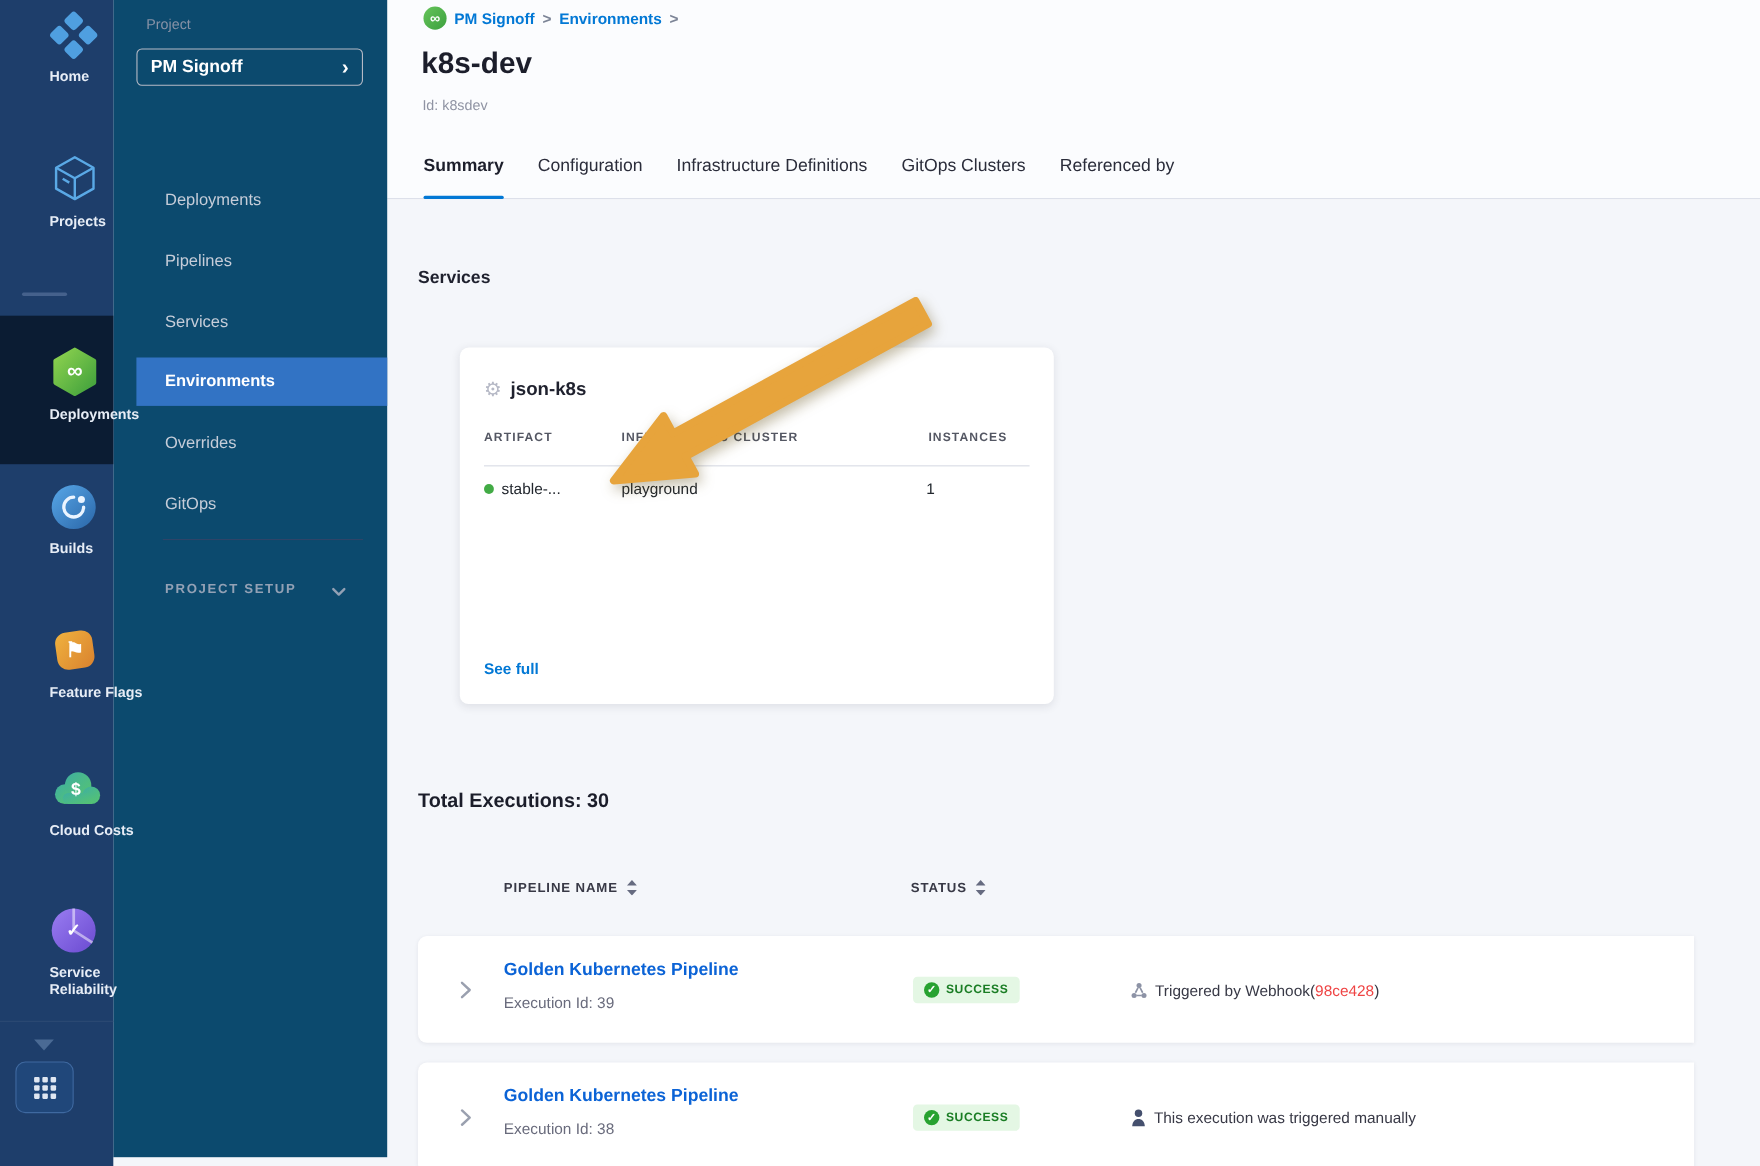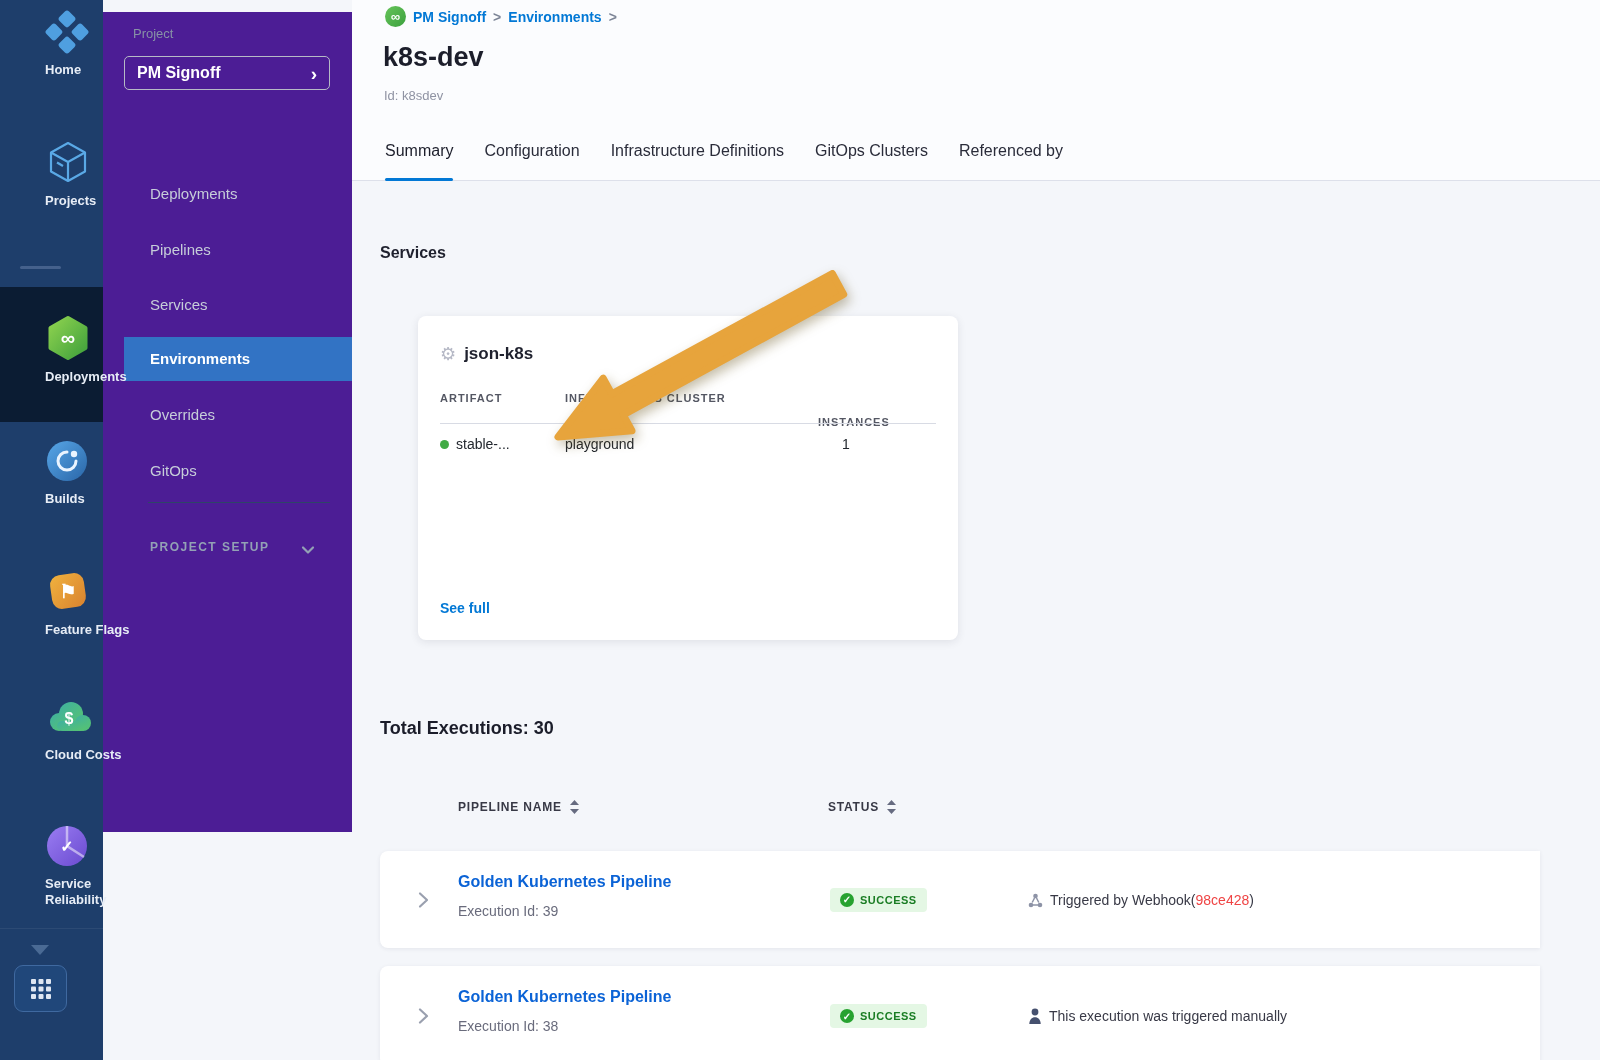--- a/index.html
+++ b/index.html
@@ -14,21 +14,21 @@
   .rail-label { margin-top:8px; font-size:13px; font-weight:bold; color:#e7edf6; line-height:16px; white-space:nowrap; }
   .rail-label.wrap { white-space:normal; }
   .glyph-overlay { position:absolute; left:0; top:0; width:100%; height:100%; display:flex; align-items:center; justify-content:center; color:#fff; font-weight:bold; pointer-events:none; }
   .rail-mini-divider { position:absolute; left:20px; top:266px; width:41px; height:3px; border-radius:2px; background:#45618c; }
   .rail-selected-bg { position:absolute; left:0; top:287px; width:103px; height:135px; background:#0b1c33; }
   .rail-divider { position:absolute; left:0; top:928px; width:103px; height:1px; background:#2c4a74; }
   .rail-chevron { position:absolute; left:31px; top:945px; width:0; height:0; border-left:9px solid transparent; border-right:9px solid transparent; border-top:10px solid #4a6a94; }
   .grid-btn { position:absolute; left:14px; top:965px; width:53px; height:47px; border:1.5px solid #3f69a0; border-radius:9px; background:#20477a; display:flex; align-items:center; justify-content:center; }
 
   
-  .sidebar { position:absolute; left:103px; top:12px; width:249px; height:820px; background:#4c1d95; z-index:4; }
+  .sidebar { position:absolute; left:103px; top:0; width:249px; height:1052px; background:#0c4a6e; z-index:4; }
   .project-label { position:absolute; left:30px; top:14px; font-size:13px; color:#8792a6; }
   .project-select { position:absolute; left:21px; top:44px; width:206px; height:34px; border:1px solid #b6bac6; border-radius:5px; display:flex; align-items:center; justify-content:space-between; padding:0 12px; cursor:pointer; }
   .project-select .name { font-size:16px; font-weight:bold; color:#fff; }
   .project-select .chev { font-size:19px; font-weight:bold; color:#fff; line-height:1; }
   .nav-item { position:absolute; left:0; width:249px; height:44px; line-height:44px; padding-left:47px; font-size:15px; font-weight:500; color:#c6cdd9; cursor:pointer; }
   .nav-item.active { left:21px; width:228px; padding-left:26px; background:#3273c4; color:#fff; font-weight:bold; }
   .sb-divider { position:absolute; left:45px; top:490px; width:182px; height:1px; background:#2e4468; }
   .section-label { position:absolute; left:47px; top:528px; font-size:12px; font-weight:bold; letter-spacing:1.5px; color:#93a1b5; cursor:pointer; }
   .section-chevron { position:absolute; left:198px; top:531px; width:14px; height:14px; }
 
@@ -37,21 +37,21 @@
   .page-header { position:absolute; left:0; top:0; width:1248px; height:181px; background:#fbfcfe; border-bottom:1px solid #dde0ea; }
   .breadcrumb { position:absolute; left:33px; top:6px; display:flex; align-items:center; gap:7px; font-size:14px; }
   .crumb-icon { width:21px; height:21px; border-radius:50%; background:linear-gradient(135deg,#66c45a,#3ca03e); position:relative; }
   .crumb-icon .glyph-overlay { font-size:13px; }
   .crumb-link { color:#0278d5; font-weight:bold; cursor:pointer; }
   .crumb-sep { color:#7c8496; font-weight:bold; }
   .page-title { position:absolute; left:31px; top:42px; font-size:27px; font-weight:600; color:#1c1e2b; }
   .page-id { position:absolute; left:32px; top:88px; font-size:13px; color:#8f93a3; }
   .tabs { position:absolute; left:33px; top:128px; height:53px; display:flex; }
   .tab { position:relative; height:53px; line-height:46px; margin-right:31px; font-size:16px; color:#2a2c3a; cursor:pointer; white-space:nowrap; }
-  .tab.active { font-weight:normal; color:#1c1e2b; }
+  .tab.active { font-weight:bold; color:#1c1e2b; }
   .tab.active::after { content:""; position:absolute; left:0; right:0; bottom:0; height:3px; border-radius:2px; background:#0278d5; }
 
   
   .services-heading { position:absolute; left:28px; top:244px; font-size:16px; font-weight:bold; color:#1f212e; }
   .svc-card { position:absolute; left:66px; top:316px; width:540px; height:324px; background:#fff; border-radius:8px; box-shadow:0 2px 8px rgba(40,41,61,.10); }
   .svc-title { position:absolute; left:22px; top:28px; display:flex; align-items:center; gap:8px; }
   .gear { font-size:18px; color:#b6b9c6; line-height:1; }
   .svc-name { font-size:17px; font-weight:bold; color:#1f212e; }
   .svc-col { position:absolute; top:76px; font-size:11px; font-weight:bold; letter-spacing:1px; color:#545763; }
   .svc-rule { position:absolute; left:22px; top:107px; width:496px; height:1px; background:#d8dbe4; }
@@ -258,21 +258,21 @@
 
     <div class="services-heading">Services</div>
 
     <section class="svc-card">
       <div class="svc-title">
         <span class="gear">⚙</span>
         <span class="svc-name">json-k8s</span>
       </div>
       <div class="svc-col" style="left:22px;">ARTIFACT</div>
       <div class="svc-col" style="left:147px;">INFRA / GITOPS CLUSTER</div>
-      <div class="svc-col" style="left:400px;margin-top:24px;">INSTANCES</div>
+      <div class="svc-col" style="left:426px;">INSTANCES</div>
       <div class="svc-rule"></div>
       <div class="svc-cell" style="left:22px;">
         <span class="dot"></span><span>stable-...</span>
       </div>
       <div class="svc-cell" style="left:147px;">playground</div>
       <div class="svc-cell" style="left:424px;">1</div>
       <div class="see-full">See full</div>
     </section>
 
     <svg class="arrow-svg" viewBox="0 0 340 200">

